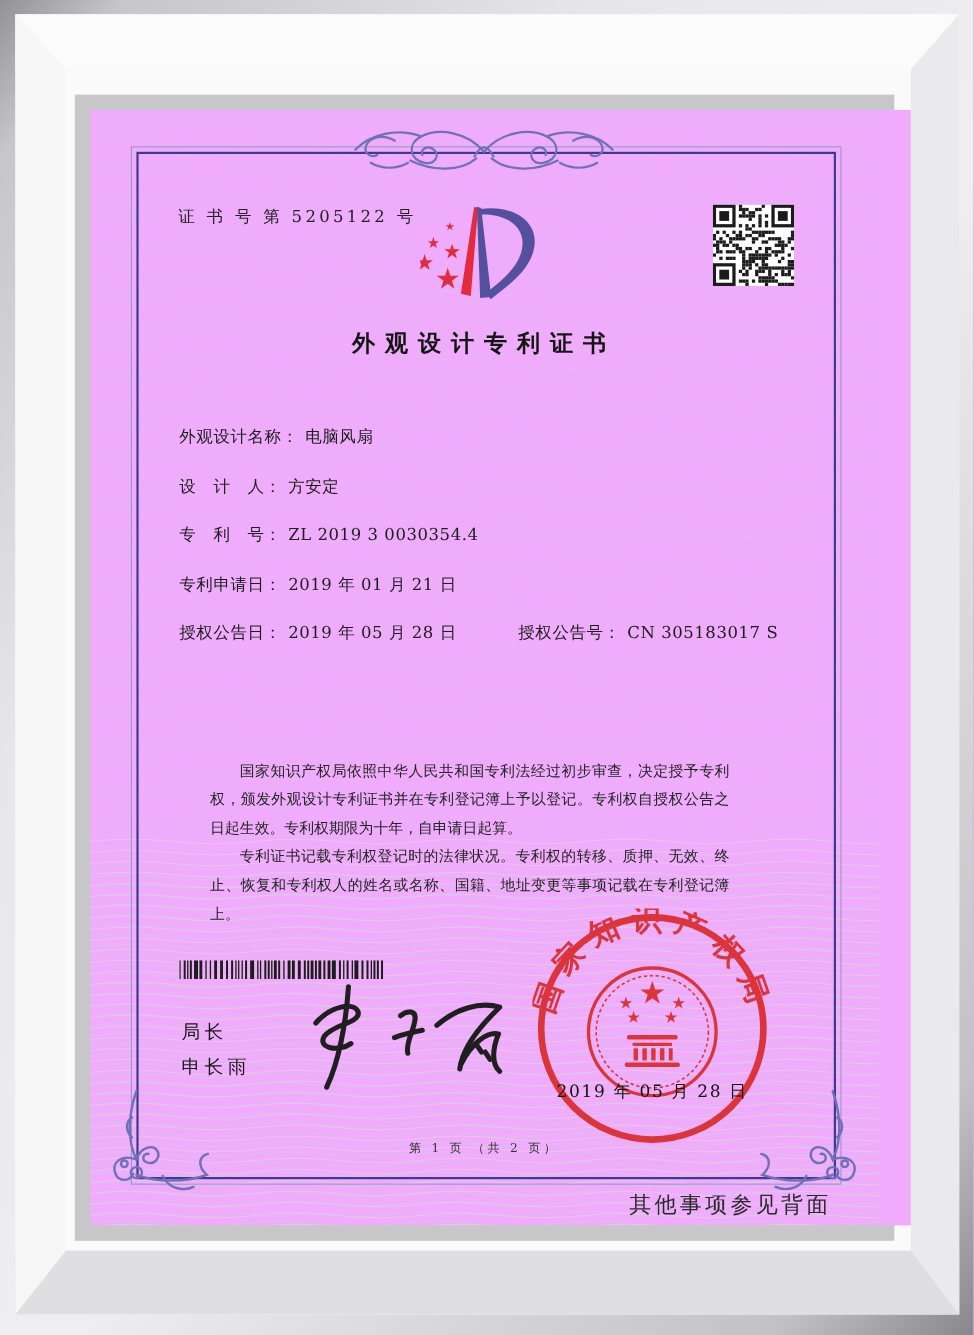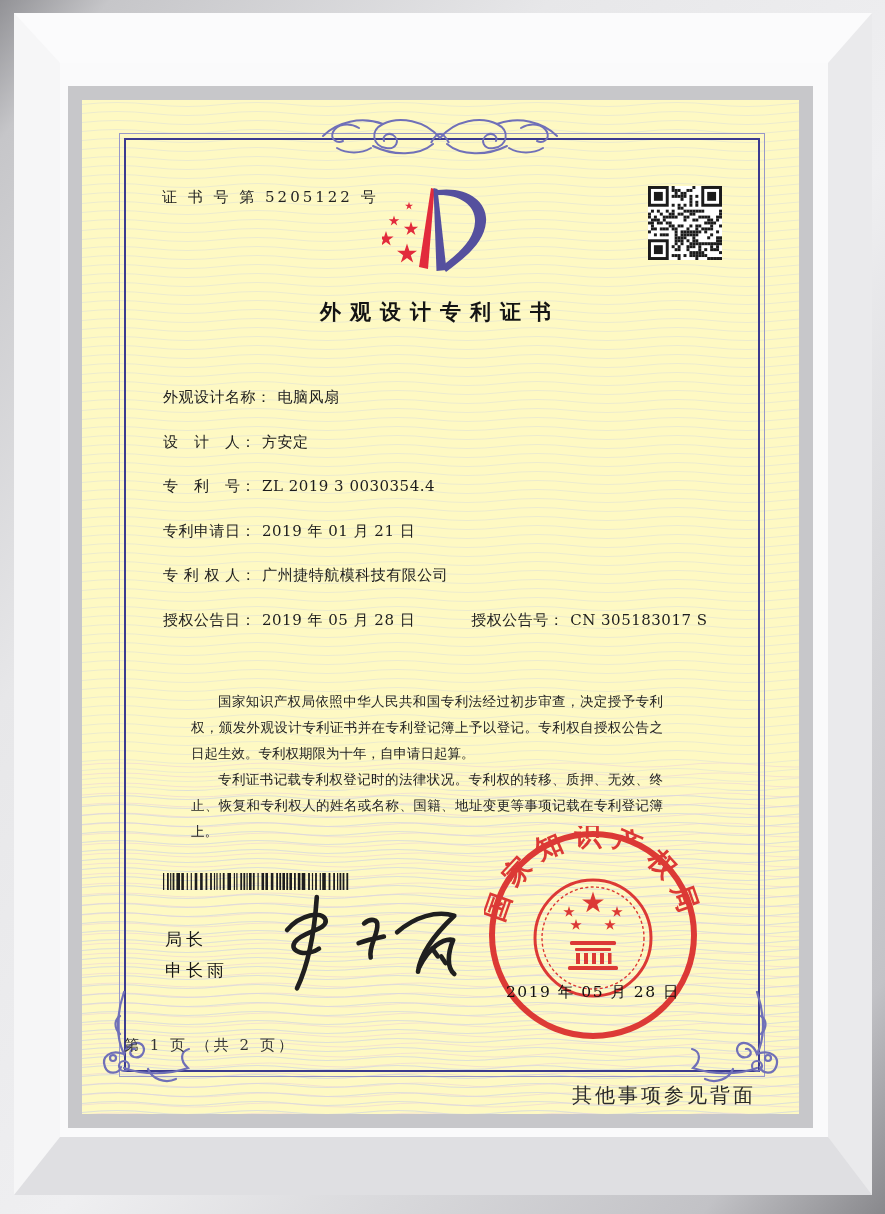--- a/index.html
+++ b/index.html
@@ -8,21 +8,21 @@
     font-family:"DejaVu Serif","Liberation Serif",serif;color:#1e1e1e;
     background:#b9b9bd;
   }
   
   .frame-outer{position:absolute;inset:0;
     background:linear-gradient(128deg,#929296 0%,#c6c6c9 6%,#e7e7e9 30%,#efeff1 55%,#c2c2c6 90%,#88888c 100%);}
   .frame-bevel{position:absolute;left:14px;top:13px;right:13px;bottom:19px;
     border-style:solid;border-width:50px 44px 58px 46px;
     border-color:#fbfbfc #eaeaec #dfdfe2 #f6f6f7;background:#fafafb;}
   .mat{position:absolute;left:68px;top:86px;width:745px;height:1042px;background:#c7c7ca;}
-  .paper{position:absolute;left:82px;top:100px;width:717px;height:1014px;background:#fef9c3;overflow:hidden;}
+  .paper{position:absolute;left:82px;top:100px;width:717px;height:1014px;background:#f0abfc;overflow:hidden;padding-left:29px;}
   .waves{position:absolute;left:0;top:0;}
   
   .inner-border{position:absolute;left:42px;top:38px;width:632px;height:930px;
     border:2.5px solid var(--border_blue,#3b3b90);}
   .inner-border::before{content:"";position:absolute;inset:-7px;border:1.5px solid #9898c8;}
   .orn-top{position:absolute;left:213px;top:12px;width:290px;height:52px;}
   .orn-bl{position:absolute;left:8px;top:878px;width:110px;height:110px;}
   .orn-br{position:absolute;left:599px;top:878px;width:110px;height:110px;transform:scaleX(-1);}
   
   .cert-no{position:absolute;left:80px;top:88px;font-size:15px;letter-spacing:3px;color:#222;}
@@ -36,22 +36,22 @@
   .grant-gap{width:56px;flex:none;}
   .paras{position:absolute;left:81px;top:588px;width:472px;font-size:13.5px;line-height:26px;
     text-align:justify;color:#242424;margin-left:28px;}
   .paras p{margin:0;text-indent:2em;}
   .barcode{position:absolute;left:81px;top:773px;width:192px;height:17px;}
   .signer{position:absolute;left:83px;top:824px;font-size:17px;letter-spacing:4px;line-height:31px;color:#161616;}
   .signature{position:absolute;left:176px;top:786px;width:210px;height:110px;}
   .seal{position:absolute;left:402px;top:726px;width:218px;height:218px;}
   .seal-date{position:absolute;left:402px;top:882px;width:218px;text-align:center;
     font-size:15.5px;letter-spacing:1.5px;color:#101010;}
-  .page-info{position:absolute;left:42px;top:936px;width:632px;
-    font-size:15px;letter-spacing:3px;color:#333;}
+  .page-info{position:absolute;left:42px;top:936px;width:632px;text-align:center;
+    font-size:11px;letter-spacing:3px;color:#333;}
   .footer-note{position:absolute;left:42px;top:982px;width:632px;text-align:right;
     font-size:20px;letter-spacing:3px;color:#2a2a2a;}
 </style>
 </head>
 <body>
 
 <svg width="0" height="0" style="position:absolute" aria-hidden="true">
   <defs>
     <path id="star5" d="M0,-10 L2.25,-3.09 9.51,-3.09 3.63,1.18 5.88,8.09 0,3.82 -5.88,8.09 -3.63,1.18 -9.51,-3.09 -2.25,-3.09 Z"></path>
   </defs>
@@ -353,24 +353,20 @@
     </div>
     <div class="frow">
       <span class="lab">专　利　号：</span>
       <span class="val">ZL 2019 3 0030354.4</span>
     </div>
     <div class="frow">
       <span class="lab">专利申请日：</span>
       <span class="val">2019 年 01 月 21 日</span>
     </div>
     <div class="frow">
-      <span class="lab">专 利 权 人：</span>
-      <span class="val">广州捷特航模科技有限公司</span>
-    </div>
-    <div class="frow">
       <span class="lab">授权公告日：</span>
       <span class="val">2019 年 05 月 28 日</span>
       <span class="grant-gap"></span>
       <span class="lab">授权公告号：</span>
       <span class="val">CN 305183017 S</span>
     </div>
   </div>
 
   <div class="paras">
     <p>国家知识产权局依照中华人民共和国专利法经过初步审查，决定授予专利权，颁发外观设计专利证书并在专利登记簿上予以登记。专利权自授权公告之日起生效。专利权期限为十年，自申请日起算。</p>

